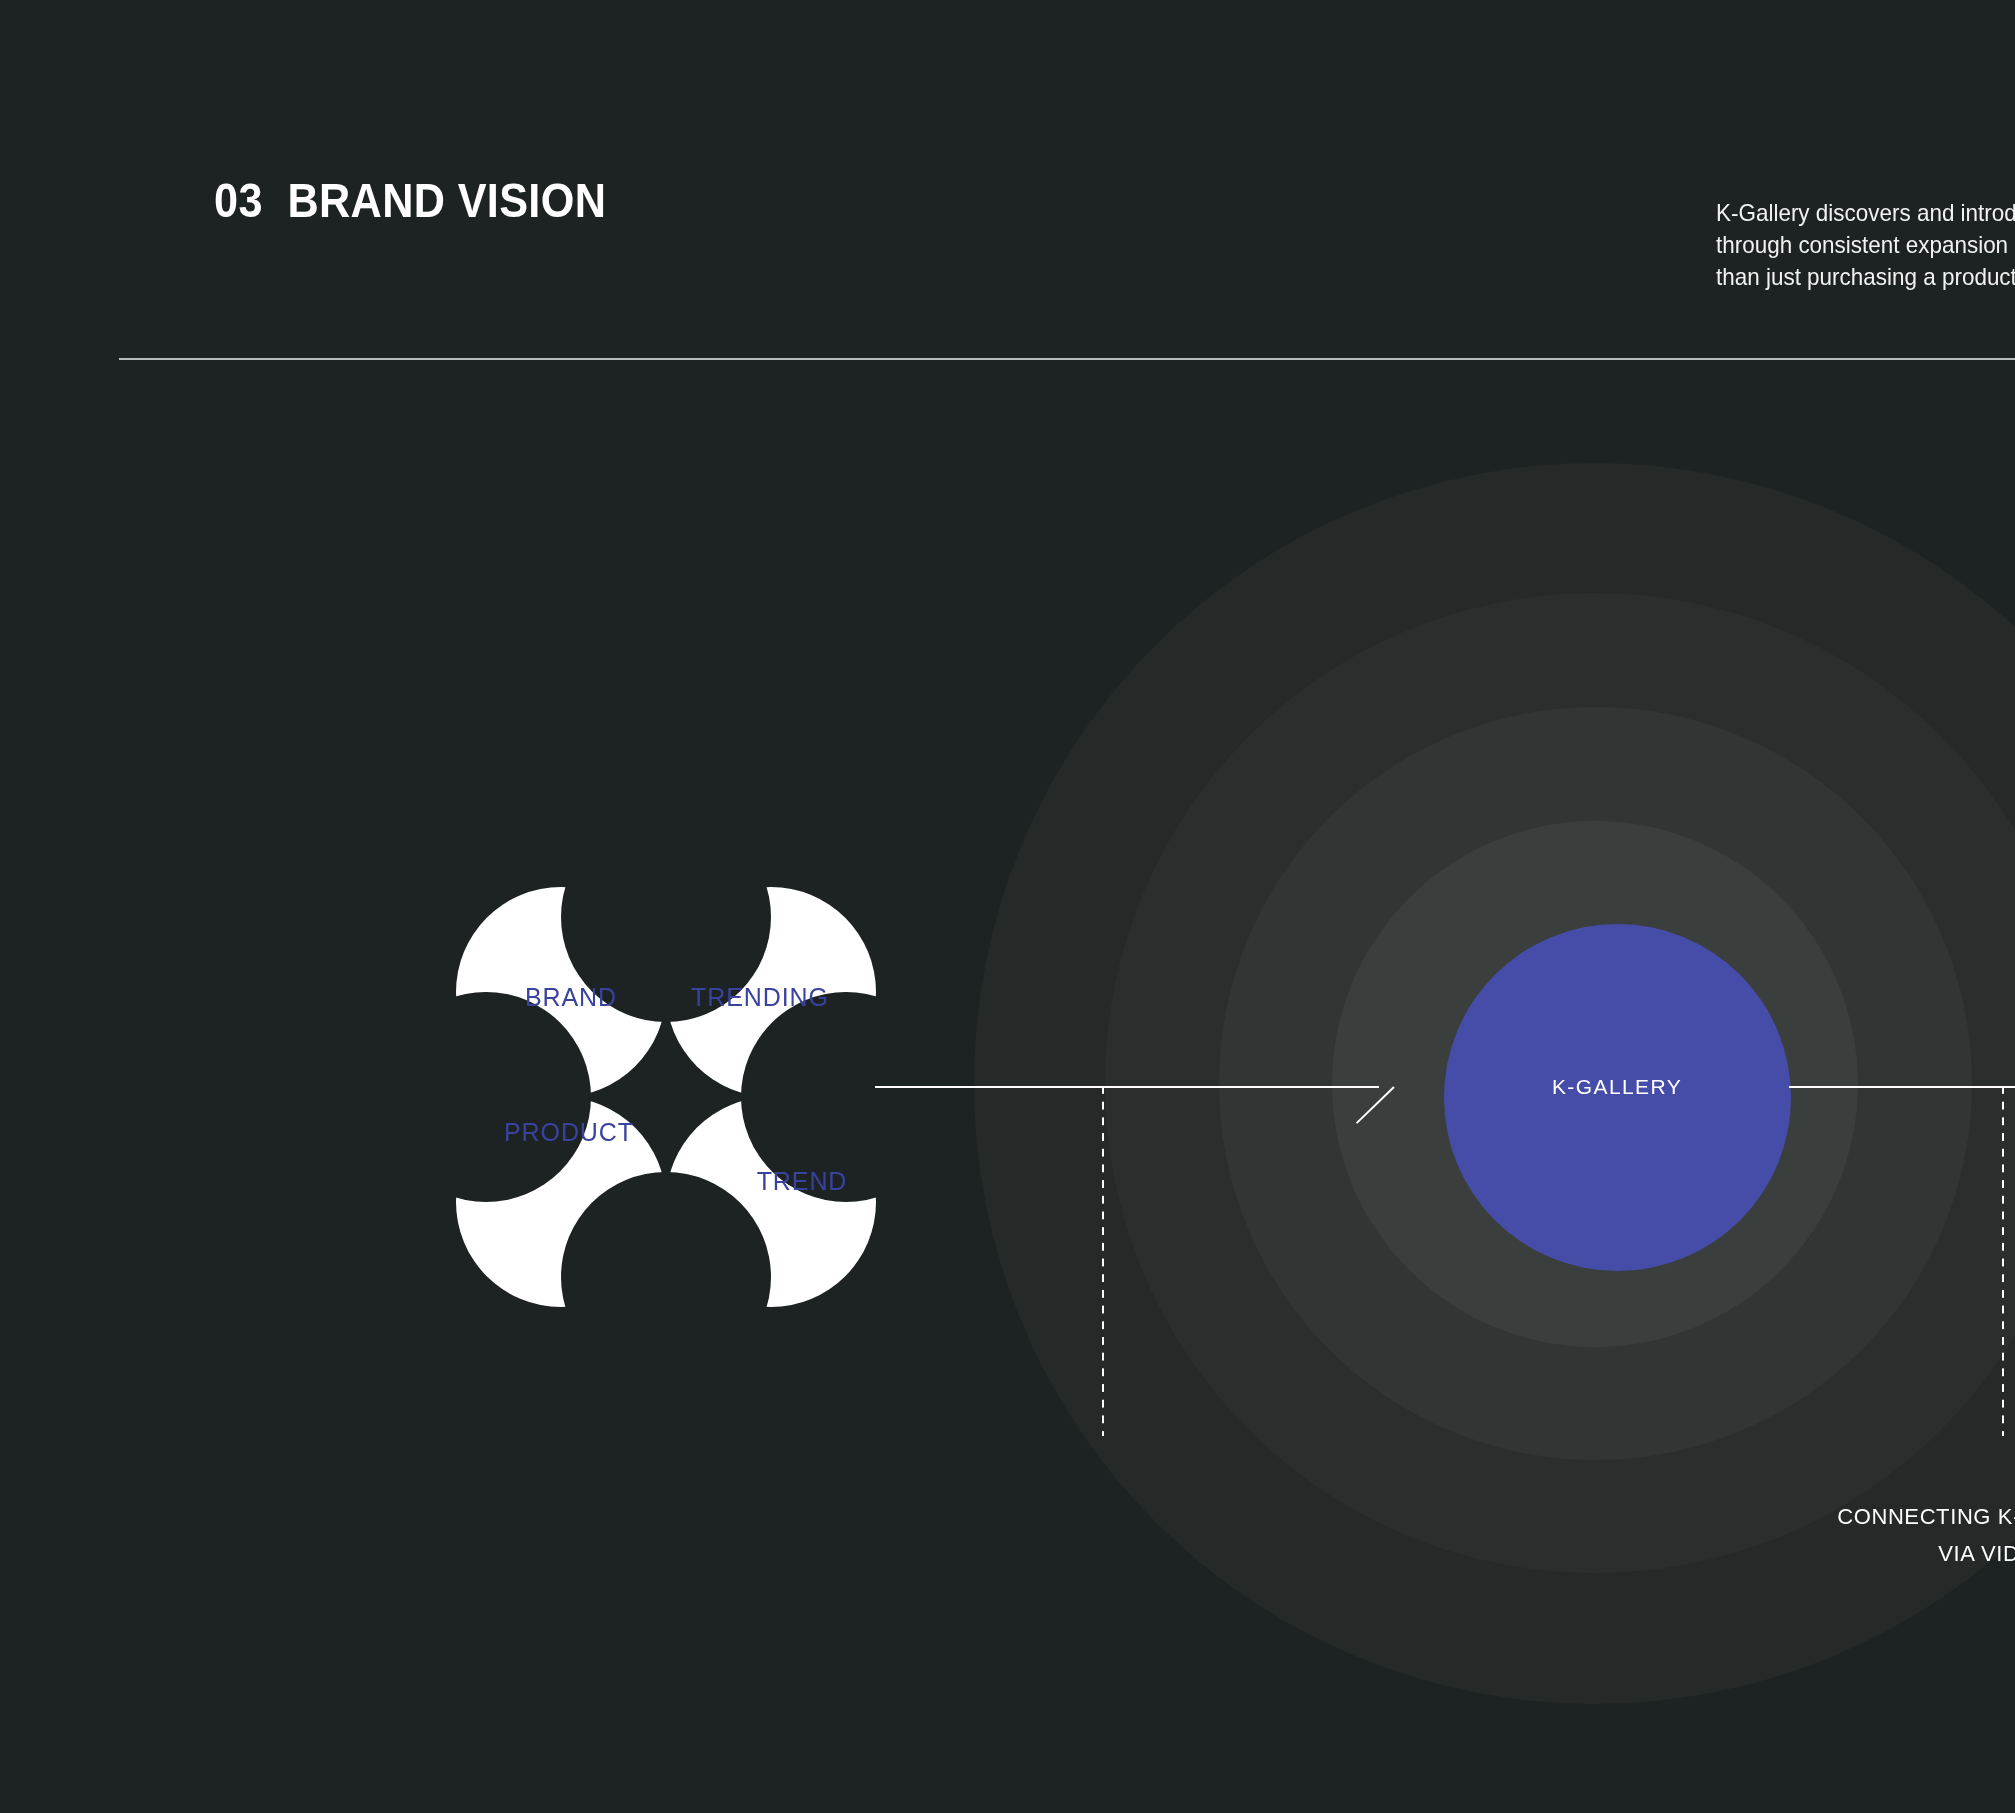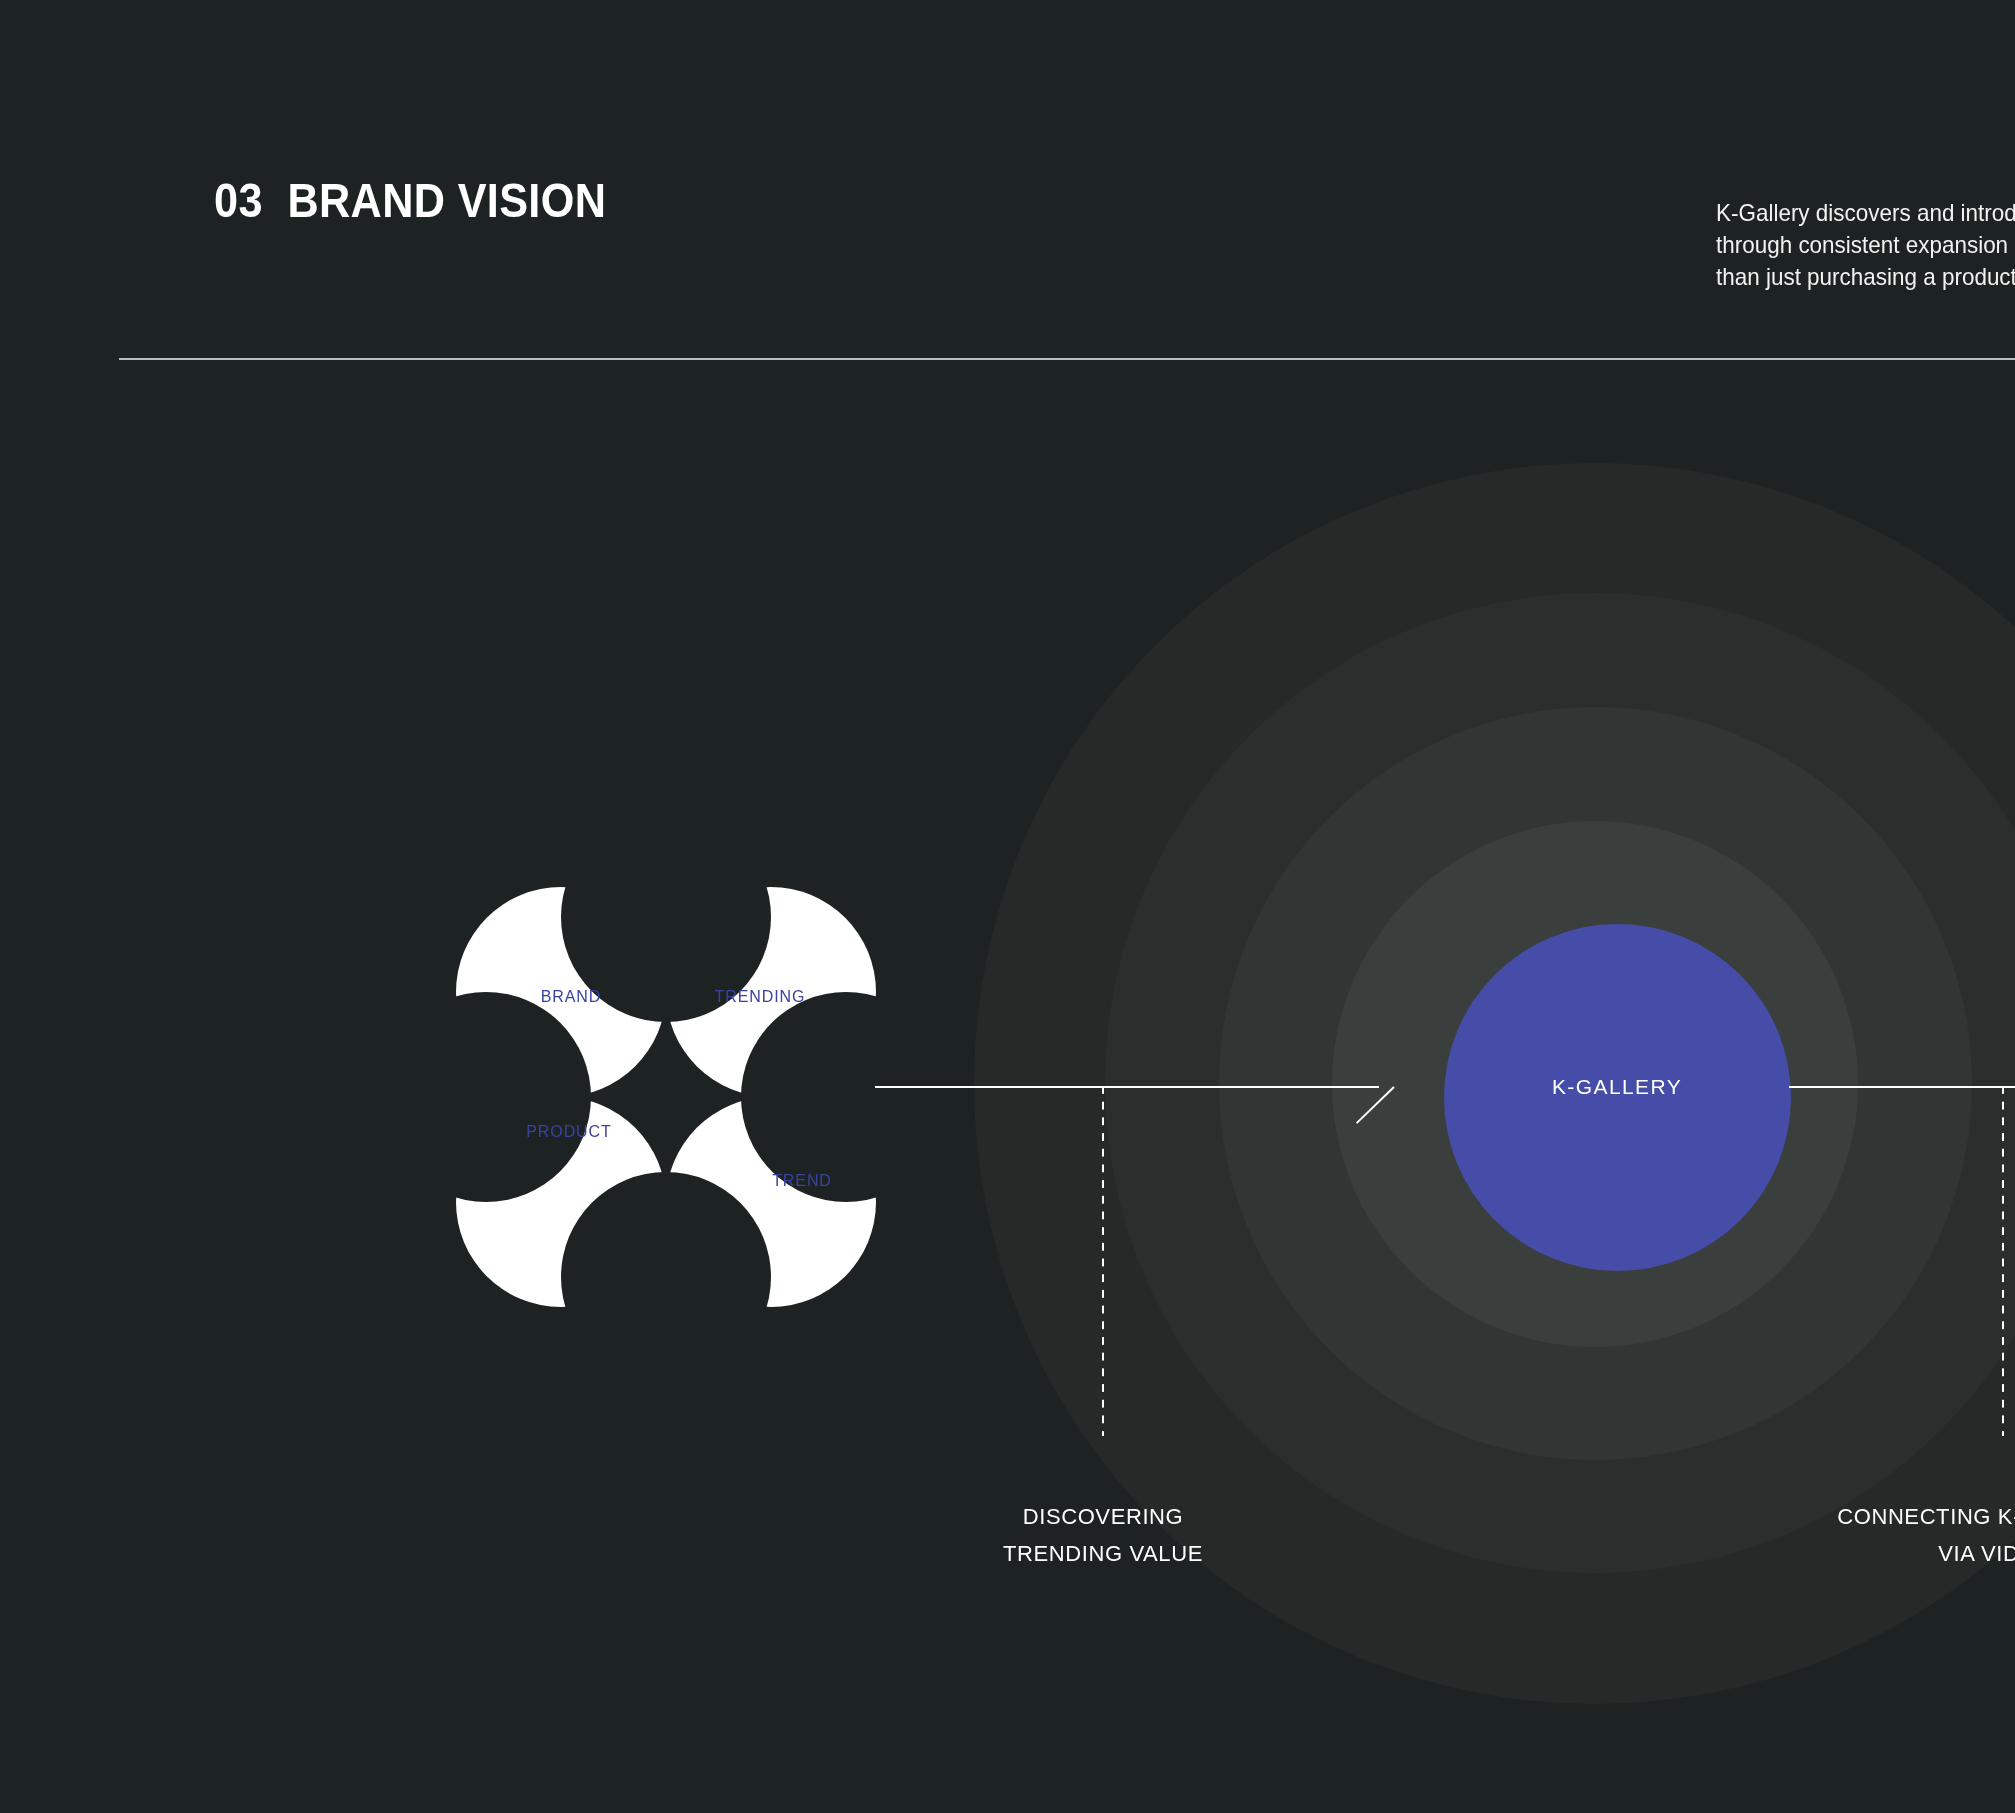--- a/index.html
+++ b/index.html
@@ -91,21 +91,21 @@
     border-radius: 50%;
     background: #1d2322;
   }
   #notch-t { left: 105px; top: -75px; }
   #notch-b { left: 105px; top: 285px; }
   #notch-l { left: -75px; top: 105px; }
   #notch-r { left: 285px;  top: 105px; }
 
   .lobe-label {
     position: absolute;
-    font-size: 16px;
+    font-size: 25px;
     font-weight: 500;
     letter-spacing: 0.9px;
     color: #3a42a0;
     white-space: nowrap;
     text-align: center;
     transform: translate(-50%, -50%);
   }
   #label-brand    { left: 571px; top: 997px; }
   #label-contents { left: 760px; top: 997px; }
   #label-product  { left: 569px; top: 1132px; }
@@ -225,24 +225,20 @@
   <div id="k-gallery-label">K-GALLERY</div>
 
   <div class="flow-line" id="flow-line-left"></div>
   <div class="arrowhead" id="arrowhead-left"></div>
 
   <div class="flow-line" id="flow-line-right"></div>
 
   <div class="drop-line" id="drop-line-left"></div>
   <div class="drop-line" id="drop-line-right"></div>
 
-  <div class="caption" id="caption-left">
-    <div>DISCOVERING</div>
-    <div>TRENDING VALUE</div>
-  </div>
 
   <div class="caption" id="caption-right">
     <div>CONNECTING K-EXPERIENCE</div>
     <div>VIA VIDEOS</div>
   </div>
 
 </div>
 
 
 </body></html>

